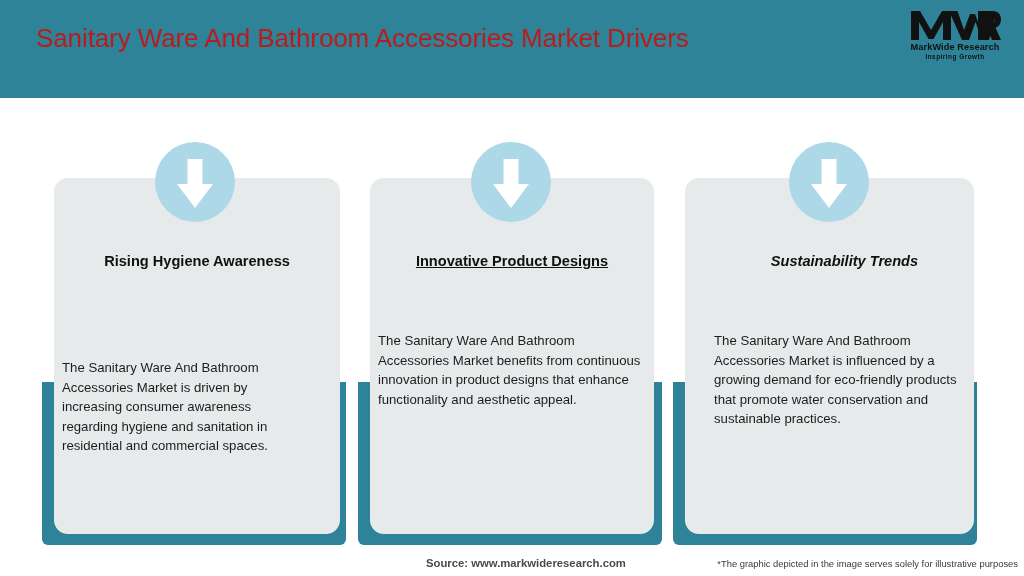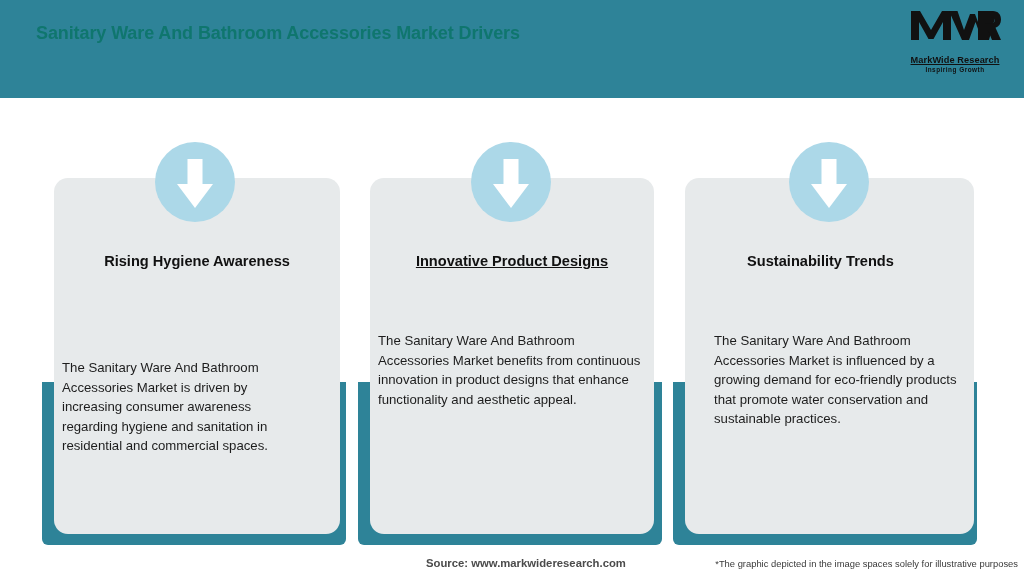--- a/index.html
+++ b/index.html
@@ -22,23 +22,23 @@
     left: 0;
     top: 0;
     width: 1024px;
     height: 98px;
     background: #2E8398;
   }
   #page-title {
     position: absolute;
     left: 36px;
     top: 23px;
-    font-size: 18px;
-    font-weight: bold;
-    color: #0f766e;
+    font-size: 26px;
+    font-weight: normal;
+    color: #b91c1c;
     letter-spacing: -0.1px;
     white-space: nowrap;
   }
 
   
   #brand-logo {
     position: absolute;
     right: 16px;
     top: 8px;
     width: 106px;
@@ -48,23 +48,22 @@
   #logo-mark {
     display: block;
     margin: 0 auto;
   }
   #logo-name {
     display: block;
     font-size: 9.2px;
     font-weight: bold;
     color: #111111;
     letter-spacing: 0.1px;
-    margin-top: 14px;
+    margin-top: 1px;
     line-height: 1;
-    text-decoration: underline;
   }
   #logo-tagline {
     display: block;
     font-size: 6.4px;
     font-weight: bold;
     color: #111111;
     letter-spacing: 0.5px;
     margin-top: 1.5px;
     line-height: 1;
   }
@@ -190,20 +189,20 @@
   </div>
 
   <div class="card-group" style="left:0;">
     <div class="card-bracket" style="left:673px; top:382px; width:304px; height:163px;"></div>
     <div class="card-panel" style="left:685px; top:178px; width:289px; height:356px;"></div>
     <div class="card-icon-circle" style="left:789px; top:142px;">
       <svg width="80" height="80" viewBox="0 0 80 80">
         <path d="M40 66 L22 42 L32.5 42 L32.5 17 L47.5 17 L47.5 42 L58 42 Z" fill="#FFFFFF"></path>
       </svg>
     </div>
-    <div class="card-heading" style="left:682px; top:253px; width:277px;">Sustainability Trends</div>
+    <div class="card-heading" style="left:706px; top:253px; width:277px;font-style:italic;">Sustainability Trends</div>
     <div class="card-body" style="left:696px; top:331px; width:262px;margin-left:18px;">The Sanitary Ware And Bathroom Accessories Market is influenced by a growing demand for eco-friendly products that promote water conservation and sustainable practices.</div>
   </div>
 
 </div>
 
 <div id="source-note">Source: www.markwideresearch.com</div>
-<div id="disclaimer-note">*The graphic depicted in the image spaces solely for illustrative purposes</div>
+<div id="disclaimer-note">*The graphic depicted in the image serves solely for illustrative purposes</div>
 
 </body></html>

